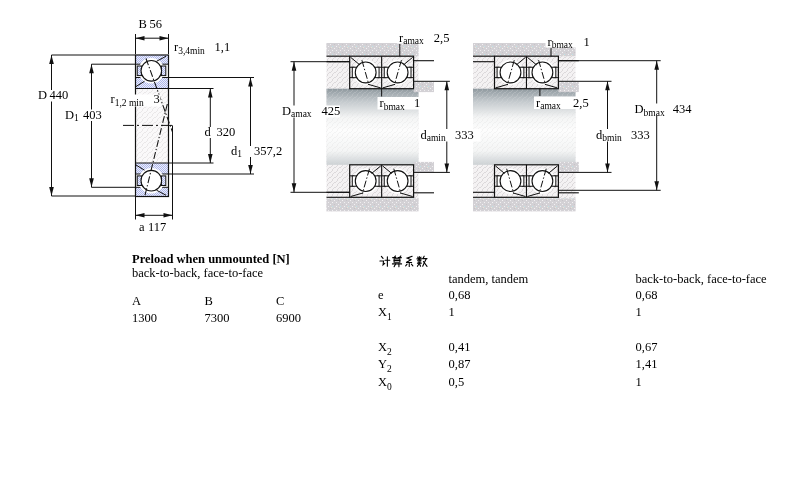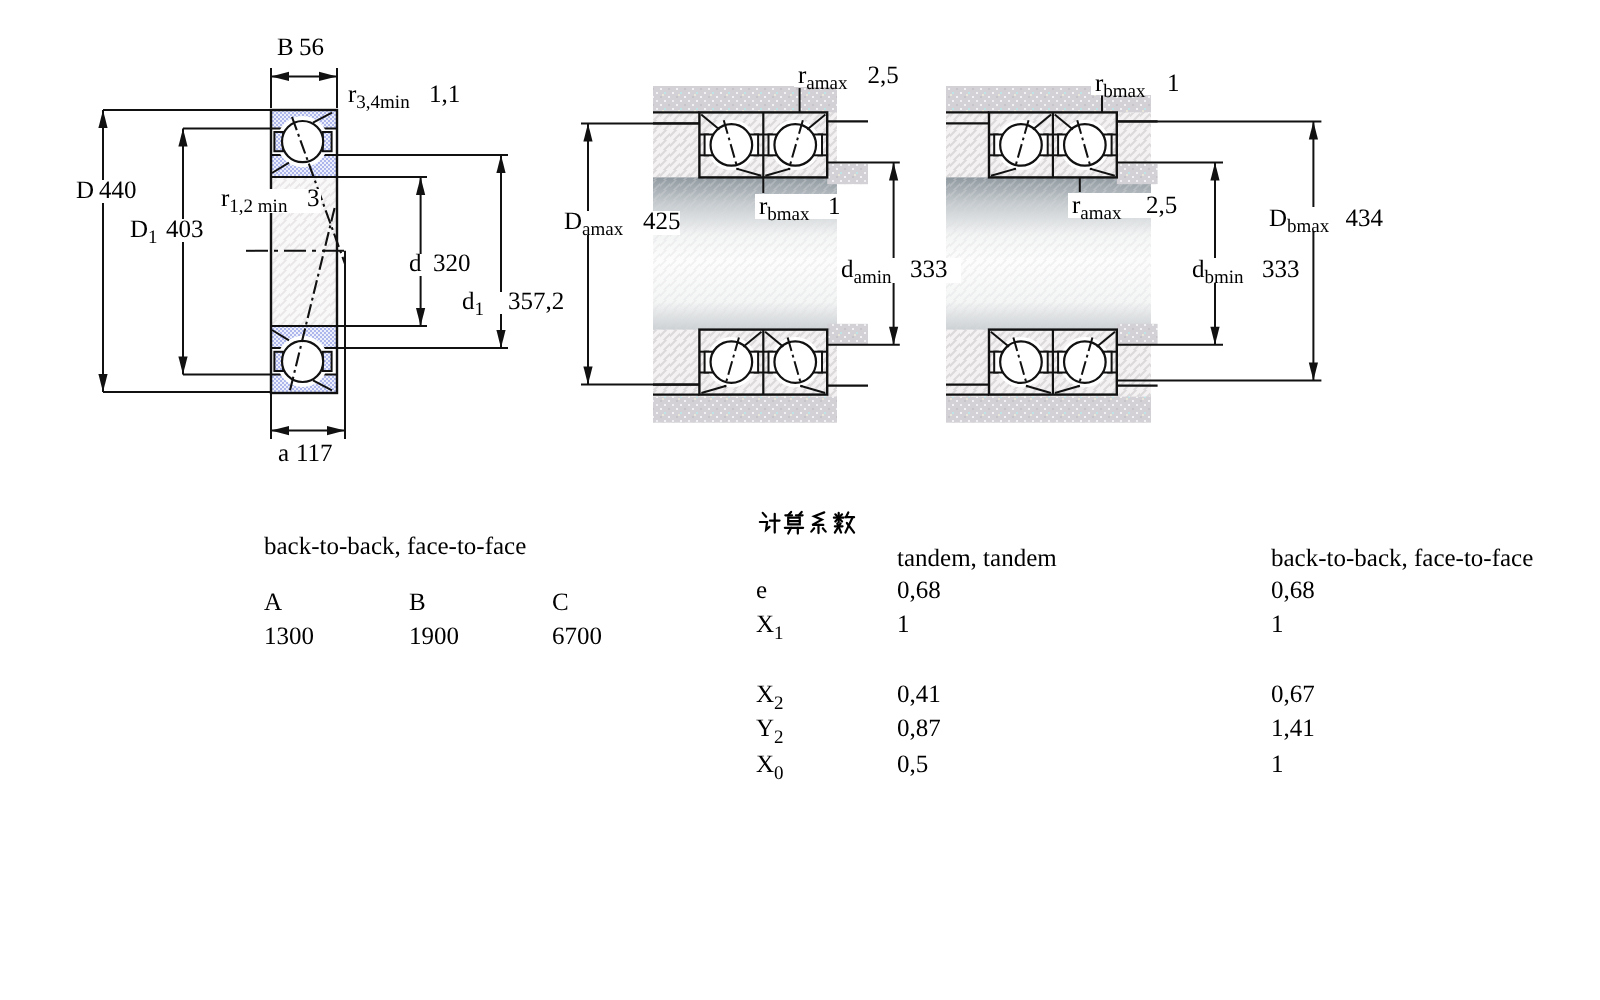--- a/index.html
+++ b/index.html
@@ -343,27 +343,28 @@
 <text x="369" y="41.5" class="dim"><tspan>r</tspan><tspan class="dimsub" dy="2.8">amax</tspan><tspan x="403.8" y="41.5">2,5</tspan></text>
 <text x="349.5" y="107" class="dim"><tspan>r</tspan><tspan class="dimsub" dy="2.8">bmax</tspan><tspan x="384" y="107">1</tspan></text>
 <text x="252" y="114.5" class="dim"><tspan>D</tspan><tspan class="dimsub" dy="2.8">amax</tspan><tspan x="291.5" y="114.5">425</tspan></text>
 <text x="390.5" y="138.5" class="dim"><tspan>d</tspan><tspan class="dimsub" dy="2.8">amin</tspan><tspan x="425" y="138.5">333</tspan></text>
 <text x="517.5" y="45.5" class="dim"><tspan>r</tspan><tspan class="dimsub" dy="2.8">bmax</tspan><tspan x="553.5" y="45.5">1</tspan></text>
 <text x="506" y="106.5" class="dim"><tspan>r</tspan><tspan class="dimsub" dy="2.8">amax</tspan><tspan x="543" y="106.5">2,5</tspan></text>
 <text x="604.5" y="113" class="dim"><tspan>D</tspan><tspan class="dimsub" dy="2.8">bmax</tspan><tspan x="642.8" y="113">434</tspan></text>
 <text x="566" y="138.5" class="dim"><tspan>d</tspan><tspan class="dimsub" dy="2.8">bmin</tspan><tspan x="601" y="138.5">333</tspan></text>
 </svg>
 
+<div class="abs t13 bold" style="left:102px;top:251.5px">Preload when unmounted [N]</div>
 <div class="abs t13" style="left:102px;top:265.8px">back-to-back, face-to-face</div>
 <div class="abs t13" style="left:102px;top:294px">A</div>
 <div class="abs t13" style="left:174.5px;top:294px">B</div>
 <div class="abs t13" style="left:246px;top:294px">C</div>
 <div class="abs t13" style="left:102px;top:310.6px">1300</div>
-<div class="abs t13" style="left:174.5px;top:310.6px">1900</div>
-<div class="abs t13" style="left:246px;top:310.6px">6700</div>
+<div class="abs t13" style="left:174.5px;top:310.6px">7300</div>
+<div class="abs t13" style="left:246px;top:310.6px">6900</div>
 
 <span class="cjk-data">计算系数</span>
 <svg width="50" height="12.5" viewBox="0 0 208 52" preserveAspectRatio="none" style="position:absolute;left:347.5px;top:255px">
       <g transform="translate(0,0)">
 <path d="M14,6 L21,14" stroke="#000" stroke-width="4.6" fill="none" stroke-linecap="round"></path>
 <path d="M8,25 L23,25 L21,41 L28,35" stroke="#000" stroke-width="4.6" fill="none" stroke-linecap="round"></path>
 <path d="M29,22 L49,22" stroke="#000" stroke-width="4.6" fill="none" stroke-linecap="round"></path>
 <path d="M39,8 L39,47" stroke="#000" stroke-width="4.6" fill="none" stroke-linecap="round"></path>
 </g>
 <g transform="translate(52,0)">

